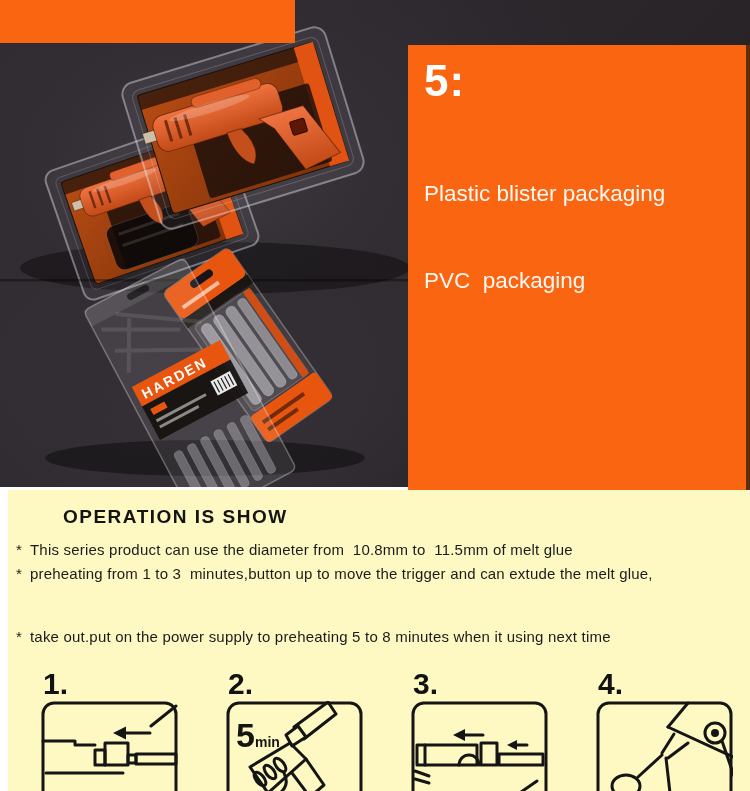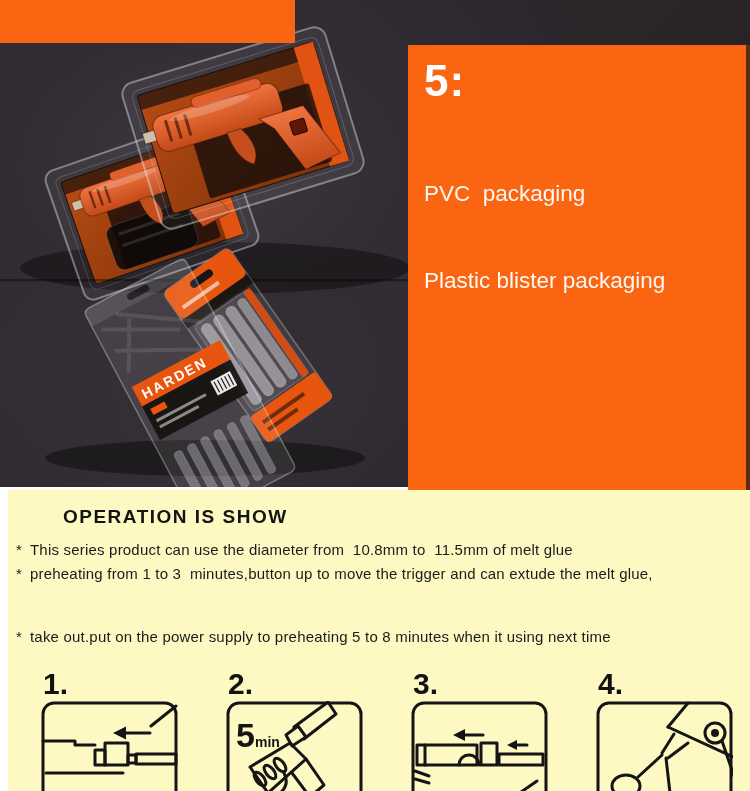--- a/index.html
+++ b/index.html
@@ -151,22 +151,22 @@
           </g>
         </g>
       </svg>
     </div>
 
     <div class="top-bar"></div>
 
     <div class="panel">
       <div class="panel-number">5:</div>
       <div class="panel-caption">
+        <span class="ln" style="display:block">Plastic blister packaging</span>
         <span class="ln" style="display:block">PVC  packaging</span>
-        <span class="ln" style="display:block">Plastic blister packaging</span>
       </div>
       <div class="panel-edge"></div>
     </div>
   </div>
 
   <div class="content">
     <div class="op-heading">OPERATION IS SHOW</div>
 
     <div class="bullet b1">
       <span class="marker">*</span>

